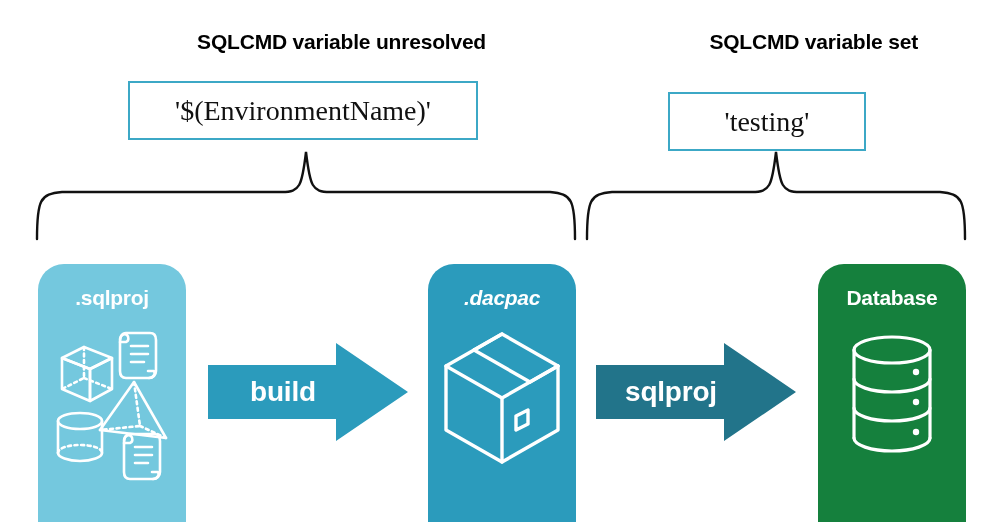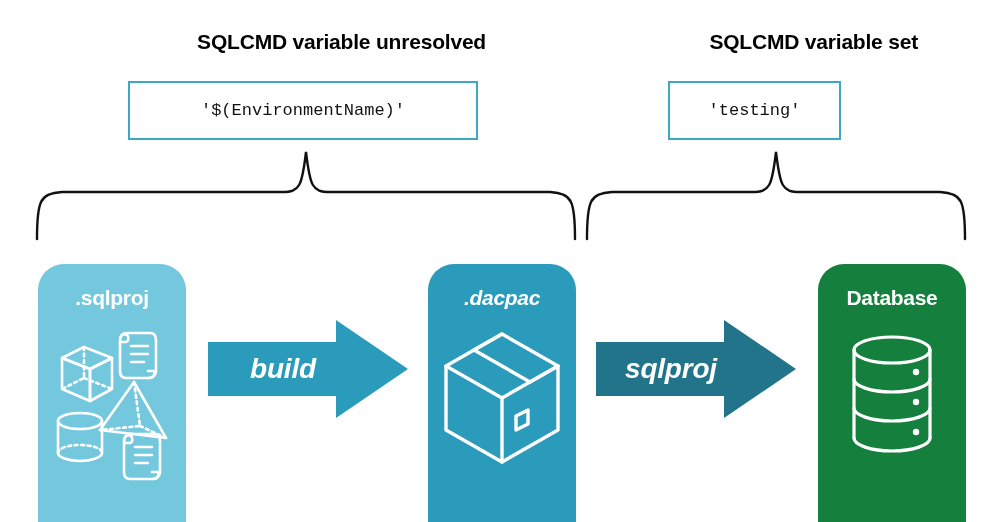--- a/index.html
+++ b/index.html
@@ -41,28 +41,28 @@
   .value-box {
     position: absolute;
     border: 2px solid #3CA8C6;
     background: #ffffff;
     box-sizing: border-box;
     display: flex;
     align-items: center;
     justify-content: center;
   }
   .value-box span {
-    font-family: Liberation Mono, monospace;
-    font-size: 17px;
+    font-family: Liberation Serif, serif;
+    font-size: 28px;
     color: #111111;
     letter-spacing: 0px;
     white-space: nowrap;
   }
   #value-box-left  { left: 128px; top: 81px; width: 350px; height: 59px; }
-  #value-box-right { left: 668px; top: 81px; width: 173px; height: 59px; }
+  #value-box-right { left: 668px; top: 92px; width: 198px; height: 59px; }
 
   
   .brace-svg {
     position: absolute;
     left: 0; top: 0;
     width: 1000px; height: 522px;
     pointer-events: none;
   }
 
   
@@ -95,23 +95,22 @@
     height: 168px;
   }
 
   #card-sqlproj  { left: 38px;  background: #74C8DE; }
   #card-dacpac   { left: 428px; background: #2B9BBC; font-style: italic; }
   #card-database { left: 818px; background: #15803d; }
 
   
   .arrow {
     position: absolute;
-    top: 320px;
+    top: 343px;
     height: 98px;
-    font-style: italic;
   }
   #arrow-build  { left: 208px; width: 200px; }
   #arrow-deploy { left: 596px; width: 200px; }
   .arrow-label {
     position: absolute;
     top: 0;
     left: 0;
     height: 98px;
     width: 150px;
     display: flex;

